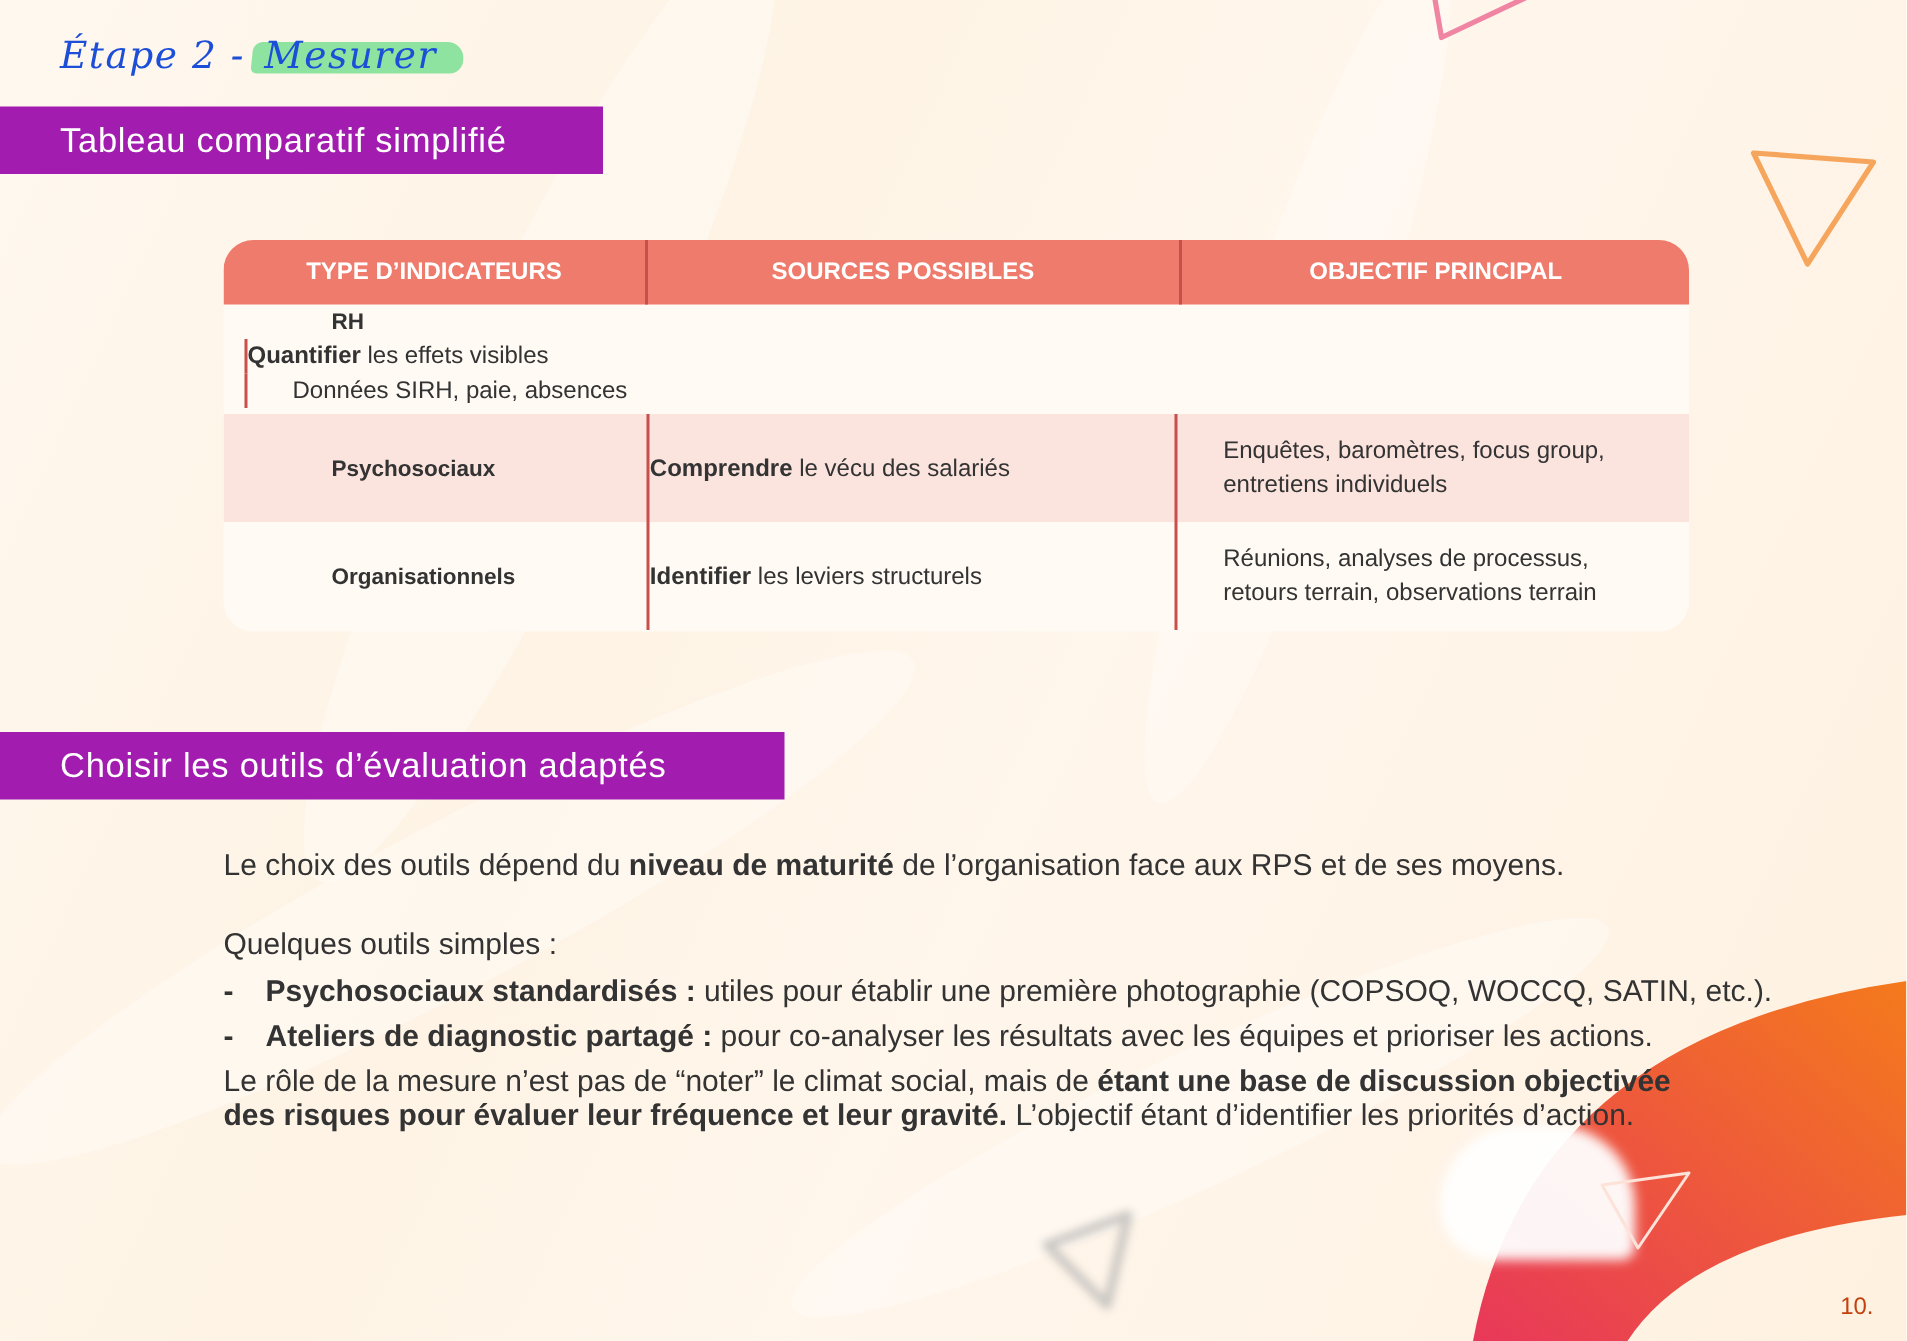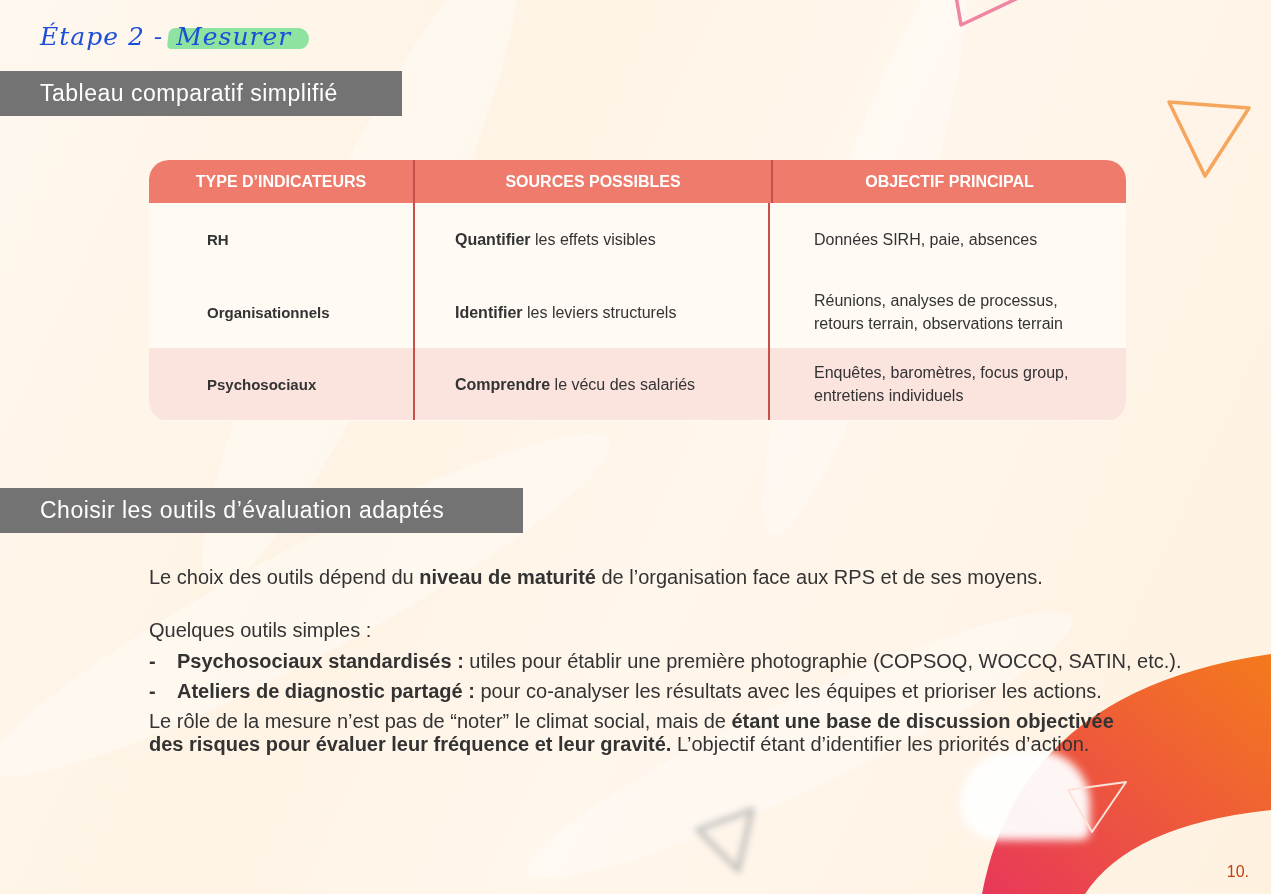--- a/index.html
+++ b/index.html
@@ -6,33 +6,33 @@
   body {
     width:1271px; height:894px; overflow:hidden; position:relative;
     background: linear-gradient(115deg, #fff8ef 0%, #fef3e4 35%, #fff6ec 55%, #fef1e0 100%);
     font-family: "Liberation Sans", sans-serif; color:#333;
   }
   .stroke { position:absolute; background:rgba(255,255,255,0.35); transform-origin:center; border-radius:50%; }
   .deco { position:absolute; }
   .step-title { position:absolute; left:40px; top:22px; font-family:"DejaVu Serif", serif; font-style:italic; font-size:25px; color:#1d4ed8; letter-spacing:1px; }
   .step-title .hl { position:relative; padding:0 8px 0 4px; }
   .step-title .hl::before { content:""; position:absolute; left:-4px; right:-10px; top:6px; bottom:2px; background:#8fe3a0; border-radius:6px 12px 8px 4px; z-index:-1; transform:skew(-6deg); }
-  .section-banner { position:absolute; left:0; background:#737373; color:#fff; font-size:23px; letter-spacing:0.5px; display:flex; align-items:center; padding-left:40px; box-sizing:border-box; }
+  .section-banner { position:absolute; left:0; background:#a21caf; color:#fff; font-size:23px; letter-spacing:0.5px; display:flex; align-items:center; padding-left:40px; box-sizing:border-box; }
   .table-wrap { position:absolute; left:149px; top:160px; width:977px; height:261px; border-radius:20px; overflow:hidden; background:#fffaf4; }
   .trow { display:flex; }
   .thead { height:43px; background:#ef7b6c; color:#fff; font-weight:bold; font-size:16px; }
   .thead .cell { justify-content:center; }
-  .cell { display:flex; align-items:center; box-sizing:border-box; font-size:16px; line-height:23px; }
+  .cell { display:flex; align-items:center; box-sizing:border-box; font-size:16px; line-height:23px;margin-left:14px; }
   .c1 { width:264px; padding-left:58px; }
-  .c2 { width:355px; padding-left:40px; border-left:2px solid #c9504a; }
-  .c3 { width:358px; padding-left:44px; border-left:2px solid #c9504a; }
+  .c2 { width:355px; border-left:2px solid #c9504a; }
+  .c3 { width:358px; padding-left:30px; border-left:2px solid #c9504a; }
   .thead .c1, .thead .c2, .thead .c3 { padding-left:0; }
   .body-row { height:72px; color:#333; }
   .body-row.alt { background:#fbe3de; }
-  .body-row.r1 { height:73px; }
+  .body-row.r1 { height:73px;flex-direction:column; }
   .body-row .c1 { font-weight:bold; font-size:15px; }
   .para { position:absolute; left:149px; font-size:20px; color:#333; line-height:23px; white-space:nowrap; }
   .bullet { display:flex; }
   .bullet .dash { width:28px; font-weight:bold; }
   b { font-weight:bold; }
   .page-num { position:absolute; right:22px; top:863px; font-size:16px; color:#c2410c; }
 </style>
 </head>
 <body>
 
@@ -84,37 +84,37 @@
   <div class="trow body-row r1">
     <div class="cell c1">RH</div>
     <div class="cell c2">
         <span><b>Quantifier</b><span> les effets visibles</span></span>
       </div>
     <div class="cell c3">
         <span><span>Données SIRH, paie, absences</span><br><span></span></span>
       </div>
   </div>
 
+  <div class="trow body-row alt">
+    <div class="cell c1">Psychosociaux</div>
+    <div class="cell c2">
+        <span><b>Comprendre</b><span> le vécu des salariés</span></span>
+      </div>
+    <div class="cell c3">
+        <span><span>Enquêtes, baromètres, focus group,</span><br><span>entretiens individuels</span></span>
+      </div>
+  </div>
+
   <div class="trow body-row">
     <div class="cell c1">Organisationnels</div>
     <div class="cell c2">
         <span><b>Identifier</b><span> les leviers structurels</span></span>
       </div>
     <div class="cell c3">
         <span><span>Réunions, analyses de processus,</span><br><span>retours terrain, observations terrain</span></span>
-      </div>
-  </div>
-
-  <div class="trow body-row alt">
-    <div class="cell c1">Psychosociaux</div>
-    <div class="cell c2">
-        <span><b>Comprendre</b><span> le vécu des salariés</span></span>
-      </div>
-    <div class="cell c3">
-        <span><span>Enquêtes, baromètres, focus group,</span><br><span>entretiens individuels</span></span>
       </div>
   </div>
 </div>
 
 <div class="section-banner" style="top:488px;width:523px;height:45px;">
   <span>Choisir les outils d’évaluation adaptés</span>
 </div>
 
 <div class="para" style="top:566px;">
   <span>Le choix des outils dépend du </span><b>niveau de maturité</b><span> de l’organisation face aux RPS et de ses moyens.</span><br>

